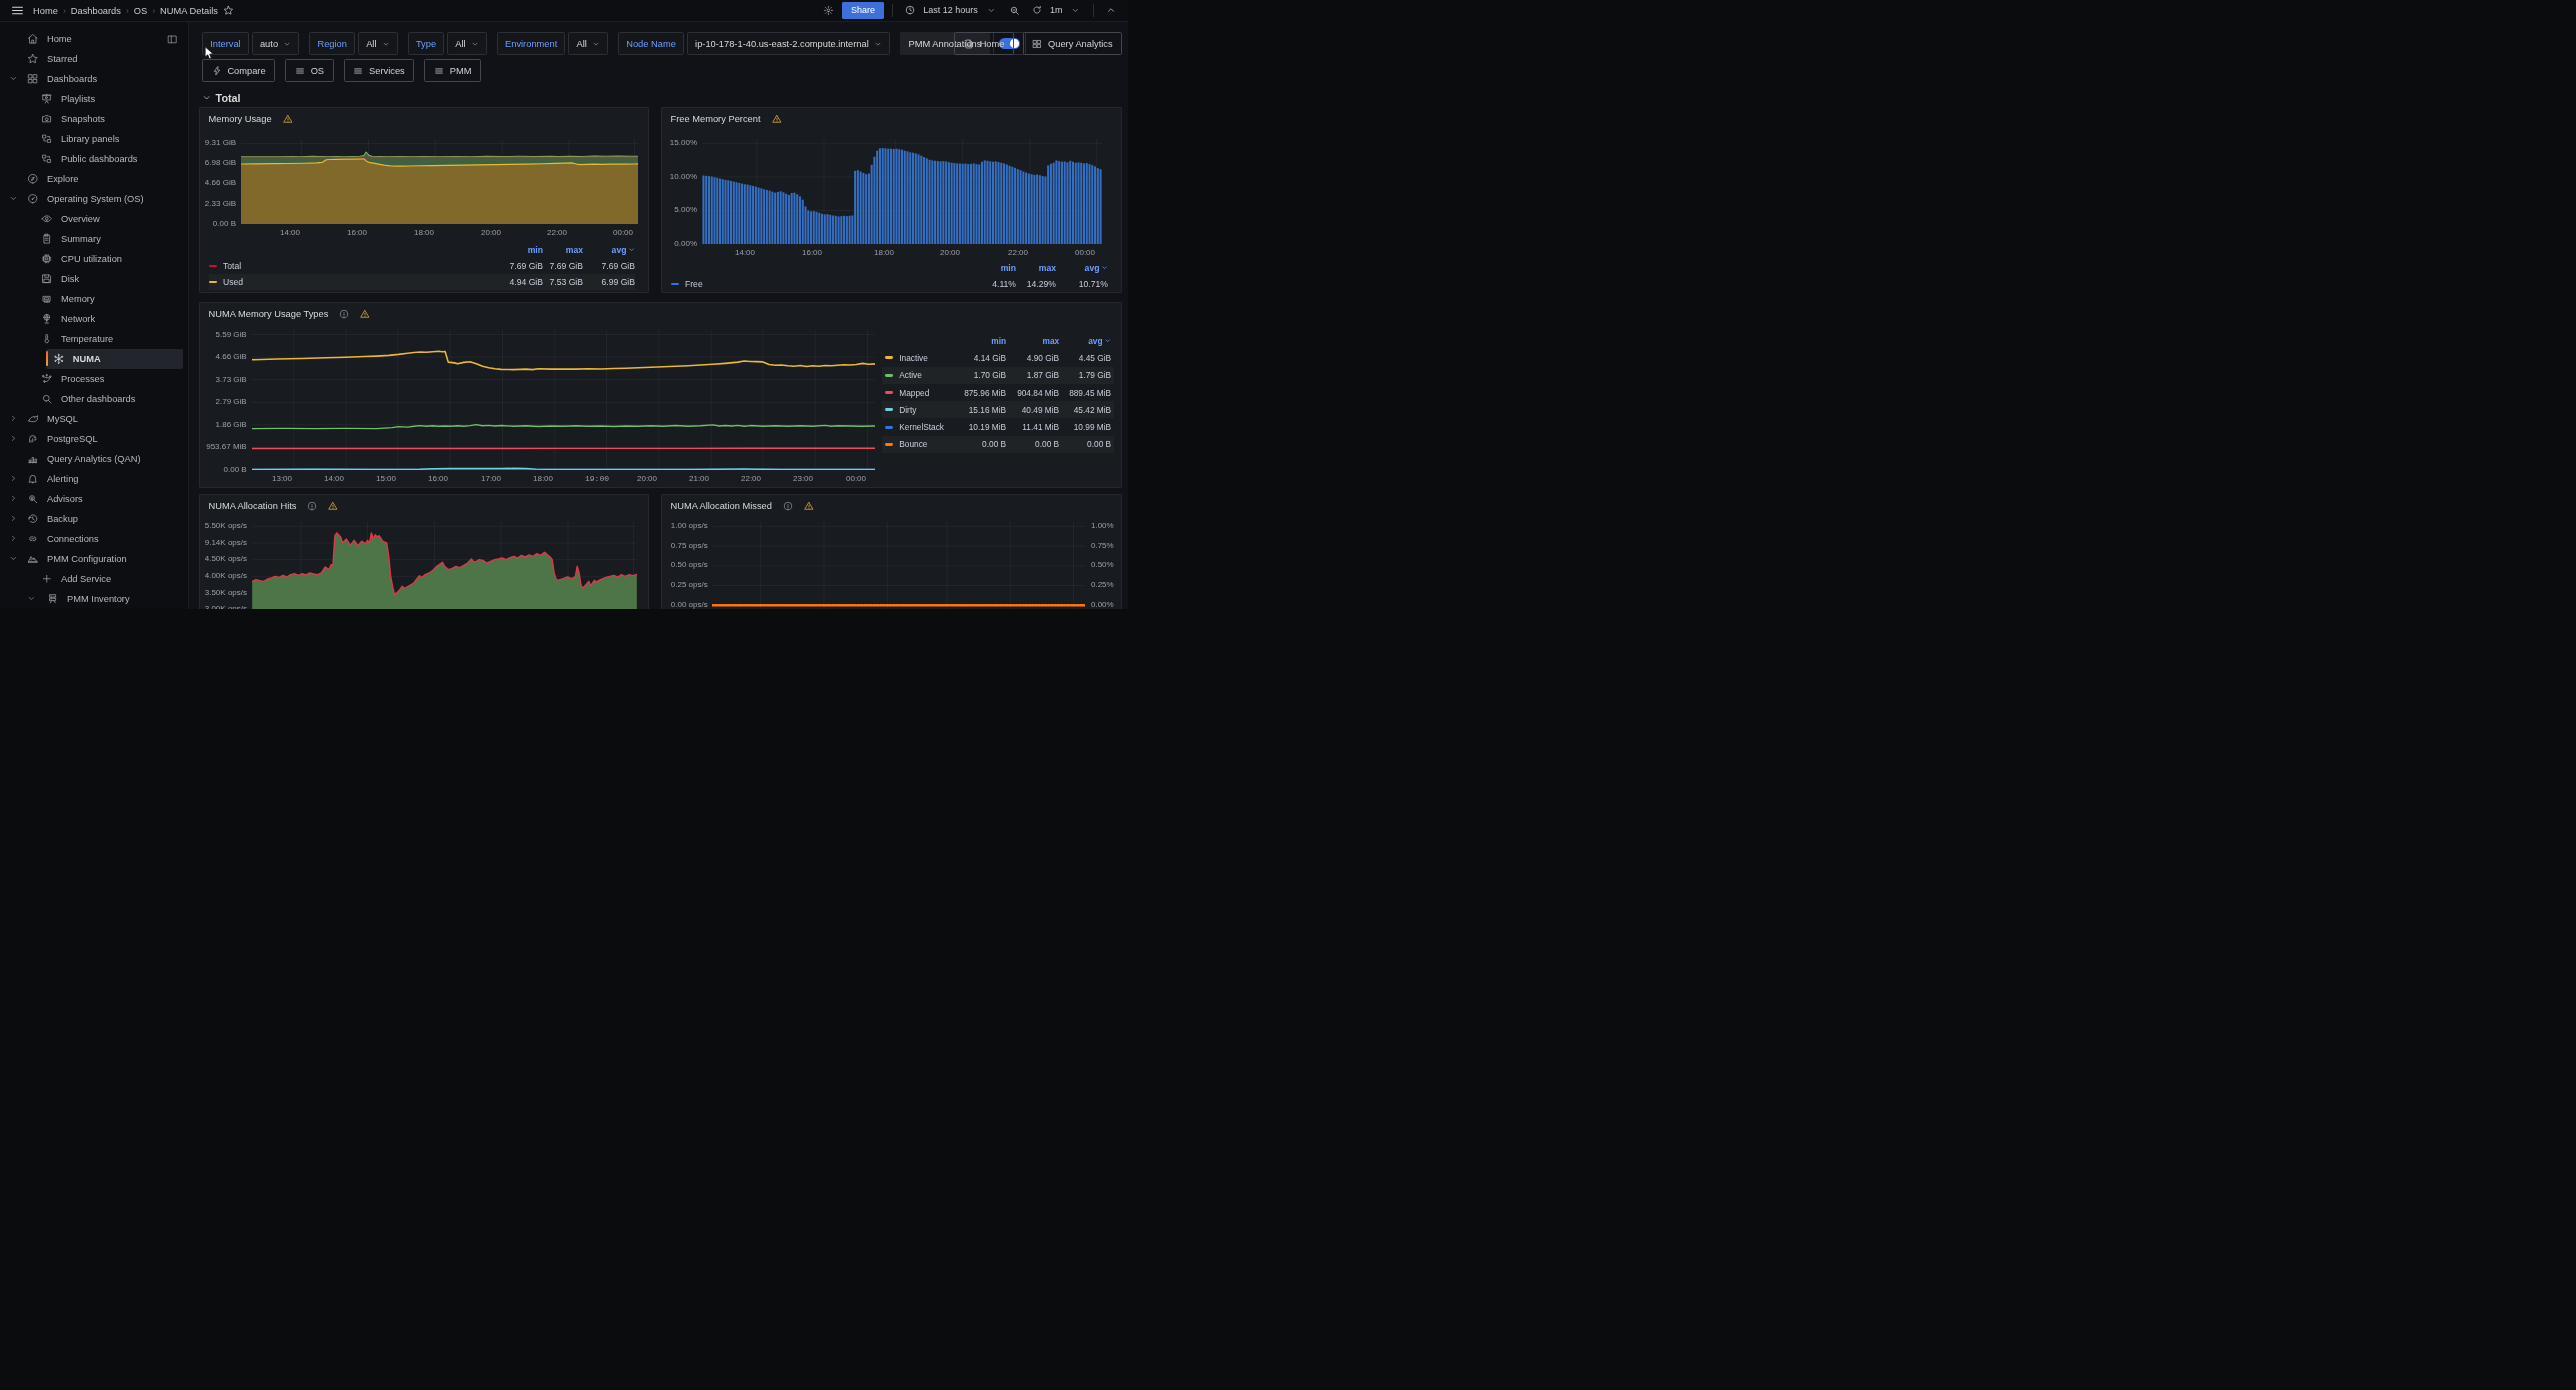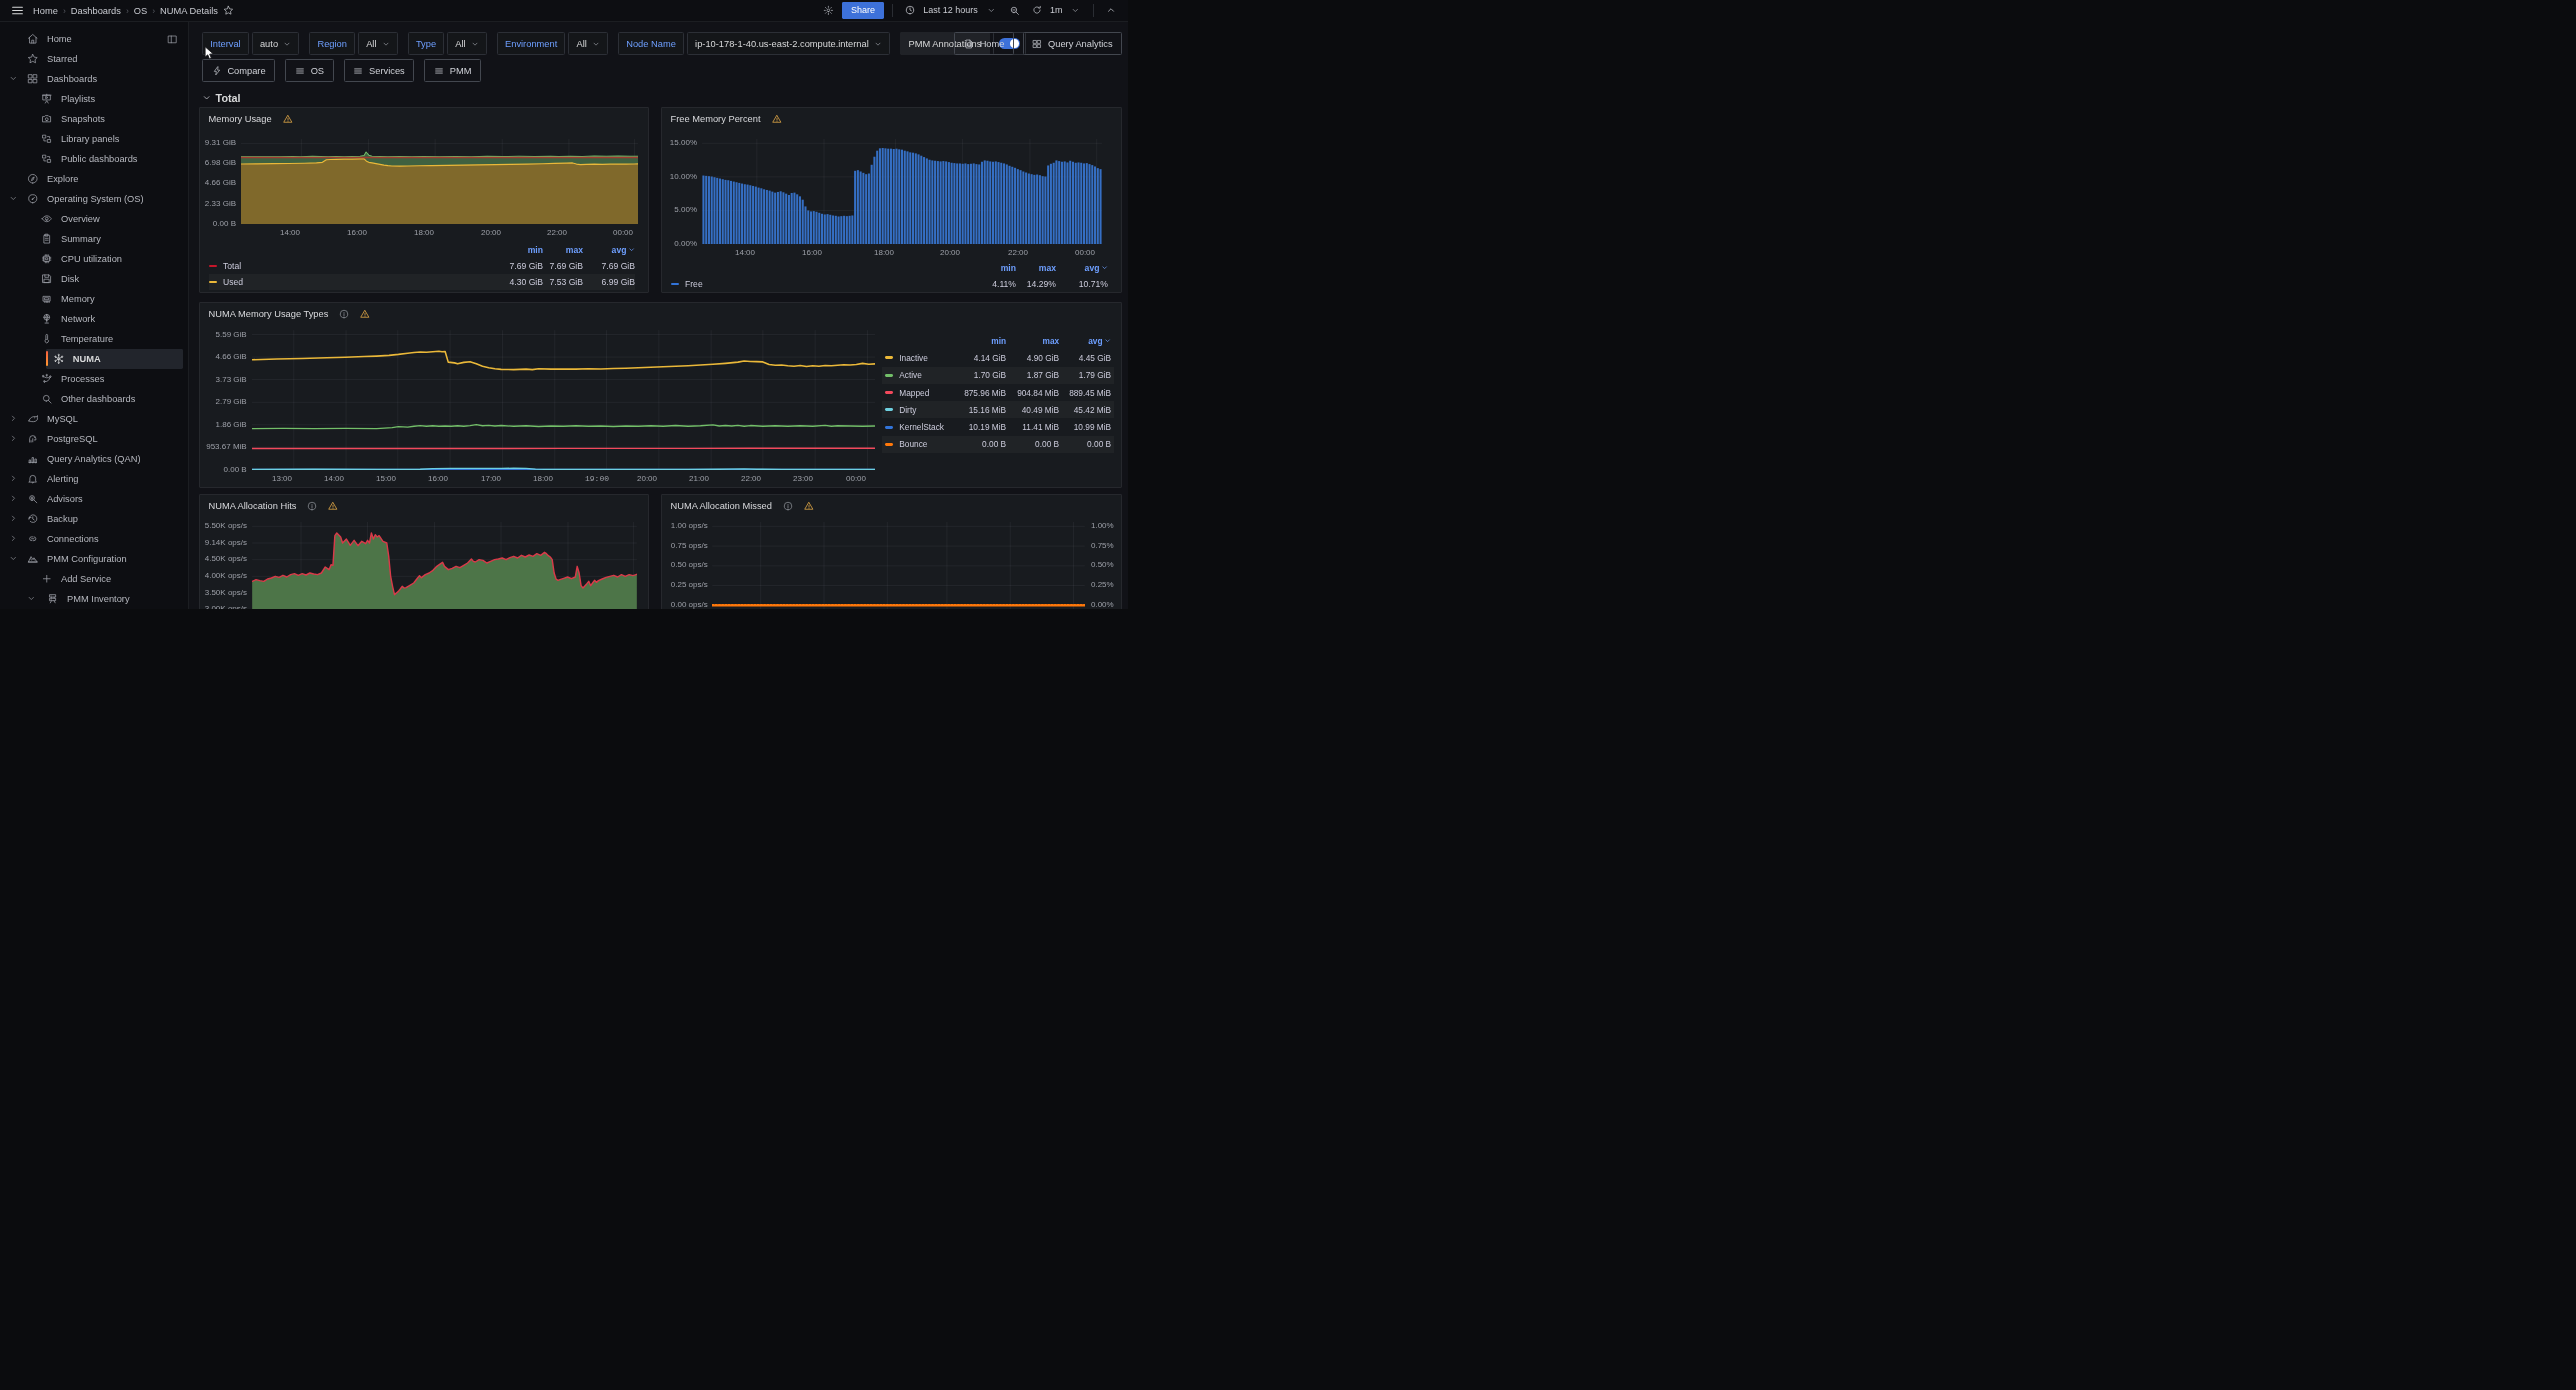--- a/index.html
+++ b/index.html
@@ -645,21 +645,21 @@
               </svg></span>
           </div>
           <div class="lrow">
             <span class="lab"><span class="swatch" style="background:#C4162A"></span>Total</span>
             <span class="lcol" style="width:45px">7.69 GiB</span>
             <span class="lcol" style="width:40px">7.69 GiB</span>
             <span class="lcol" style="width:52px">7.69 GiB</span>
           </div>
           <div class="lrow hl">
             <span class="lab"><span class="swatch" style="background:#EAB839"></span>Used</span>
-            <span class="lcol" style="width:45px">4.30 GiB</span>
+            <span class="lcol" style="width:45px">4.94 GiB</span>
             <span class="lcol" style="width:40px">7.53 GiB</span>
             <span class="lcol" style="width:52px">6.99 GiB</span>
           </div>
         </div>
       </div>
       <div class="panel" style="left: 472px; top: 85px; width: 461px; height: 186px;">
         <div class="phead">
           <span class="ptitle">Free Memory Percent</span>
           <span class="pico">
             <svg width="10" height="10" viewBox="0 0 24 24" fill="none" stroke="#F0B24A" stroke-width="1.8" stroke-linecap="round" stroke-linejoin="round">

